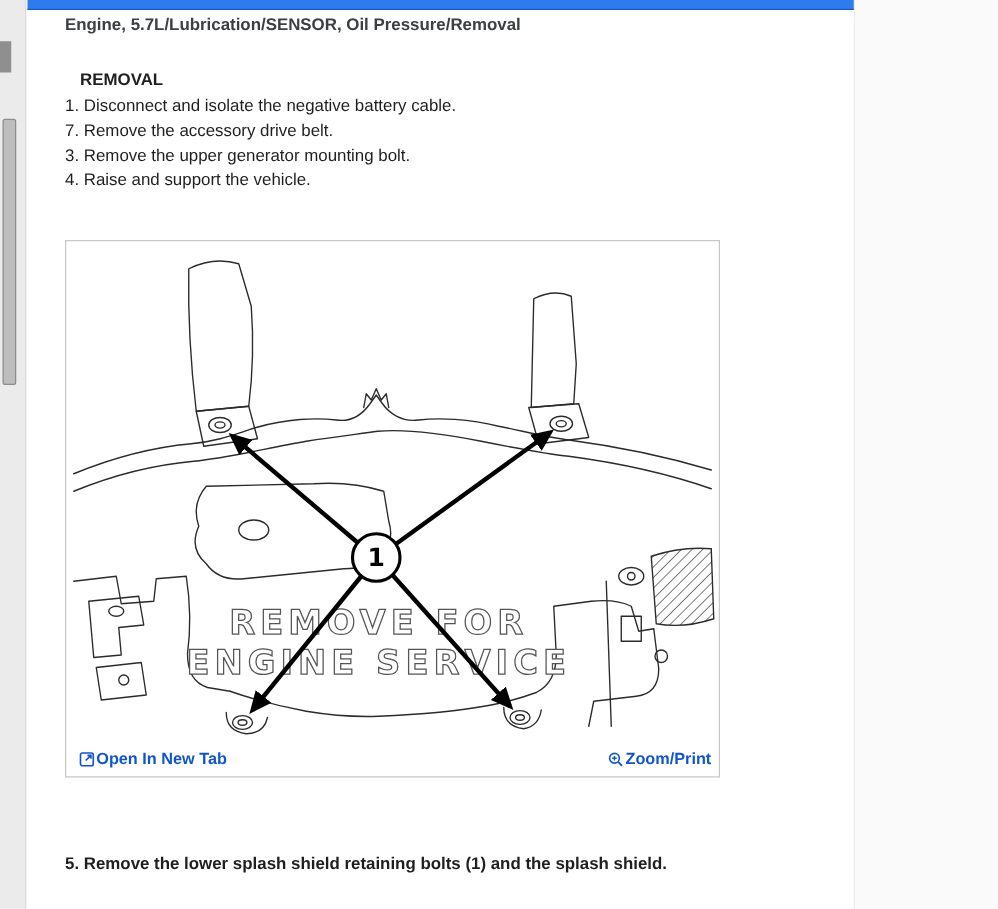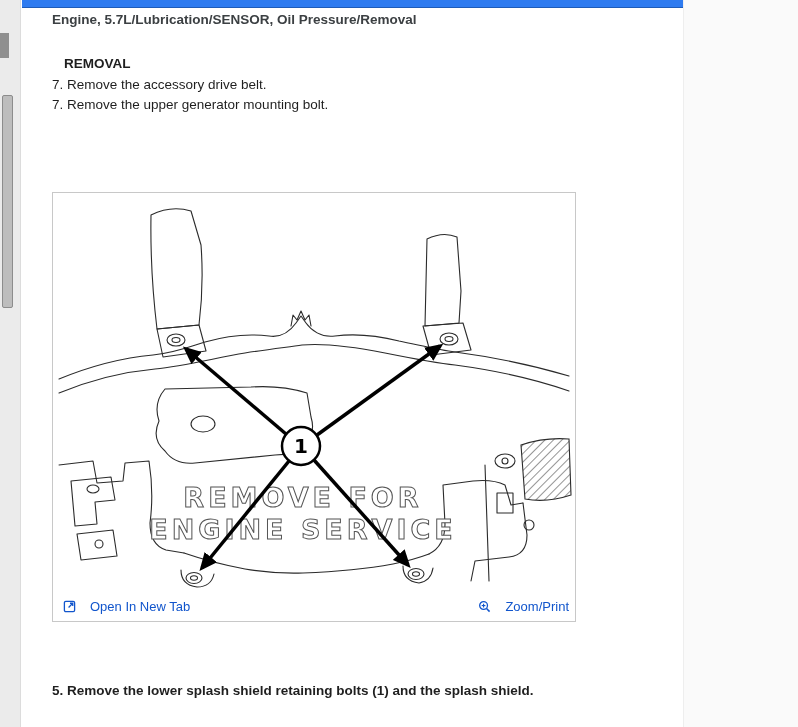--- a/index.html
+++ b/index.html
@@ -71,43 +71,45 @@
     font-family:"DejaVu Sans",sans-serif;font-weight:bold;
     text-anchor:middle;letter-spacing:4px;
   }
   .figure-links{
     position:absolute;left:10px;right:6px;bottom:7px;
     display:flex;justify-content:space-between;align-items:center;
     font-size:13px;
   }
   .fig-link{
     color:var(--link,#1155cc);text-decoration:none;cursor:pointer;
-    display:inline-flex;align-items:center;gap:14px;
+    display:inline-flex;align-items:flex-end;gap:1px;font-weight:bold;
   }
   .fig-link svg{display:block;}
 </style>
 </head>
 <body>
 
 <div class="left-scrollbar">
   <div class="scrollbar-mark"></div>
   <div class="scrollbar-thumb"></div>
 </div>
 
 <div class="right-gutter"></div>
 
 <div class="header-bar"></div>
 
 <div class="breadcrumb">Engine, 5.7L/Lubrication/SENSOR, Oil Pressure/Removal</div>
 
 <div class="section-heading">REMOVAL</div>
 
 <div class="steps">
+  <div>1. Disconnect and isolate the negative battery cable.</div>
   <div>7. Remove the accessory drive belt.</div>
-  <div>7. Remove the upper generator mounting bolt.</div>
+  <div>3. Remove the upper generator mounting bolt.</div>
+  <div>4. Raise and support the vehicle.</div>
 </div>
 
 <div class="figure-frame">
   <svg class="diagram" viewBox="0 0 522 398" width="522" height="398" xmlns="http://www.w3.org/2000/svg">
     <defs>
       <pattern id="hatch" width="6" height="6" patternUnits="userSpaceOnUse" patternTransform="rotate(45)">
         <line x1="0" y1="0" x2="0" y2="6" stroke="#2b2b2b" stroke-width="1"></line>
       </pattern>
       <marker id="ah" markerUnits="userSpaceOnUse" markerWidth="18" markerHeight="16" refX="14" refY="8" orient="auto">
         <path d="M0,0 L18,8 L0,16 Z" fill="#000"></path>

